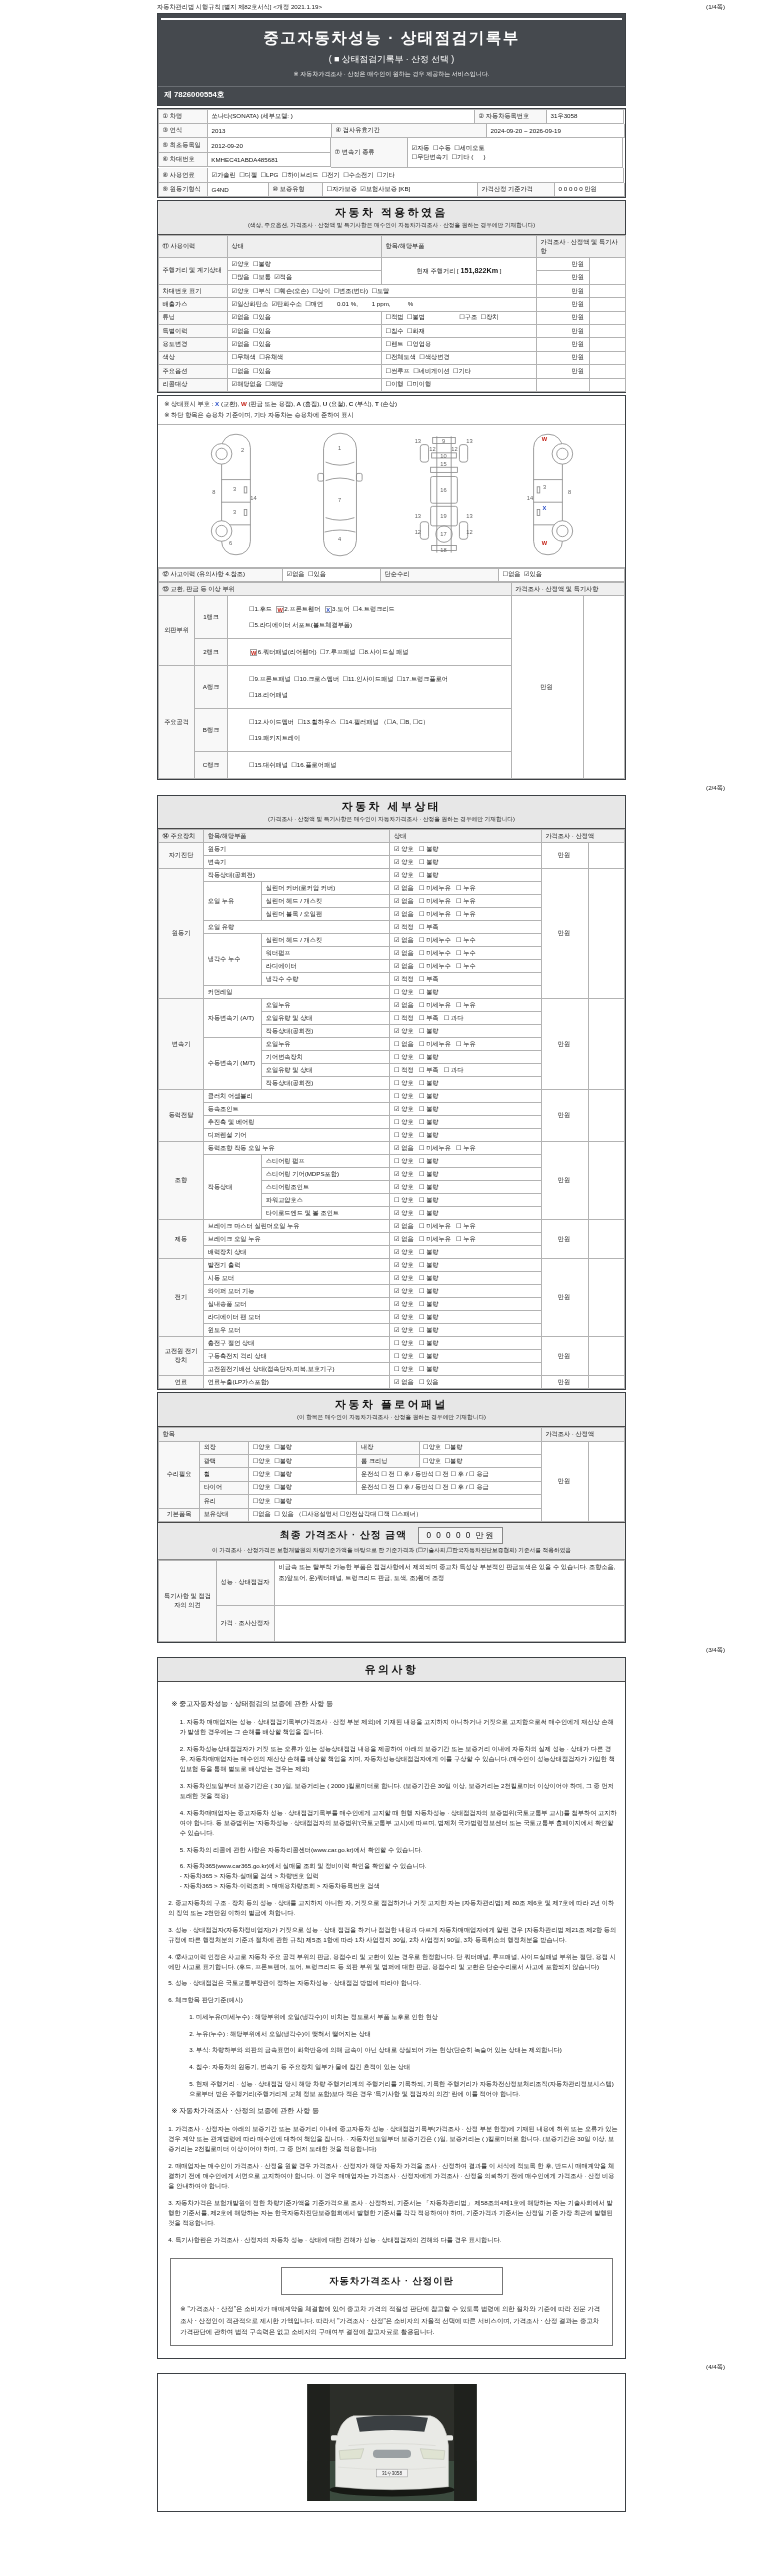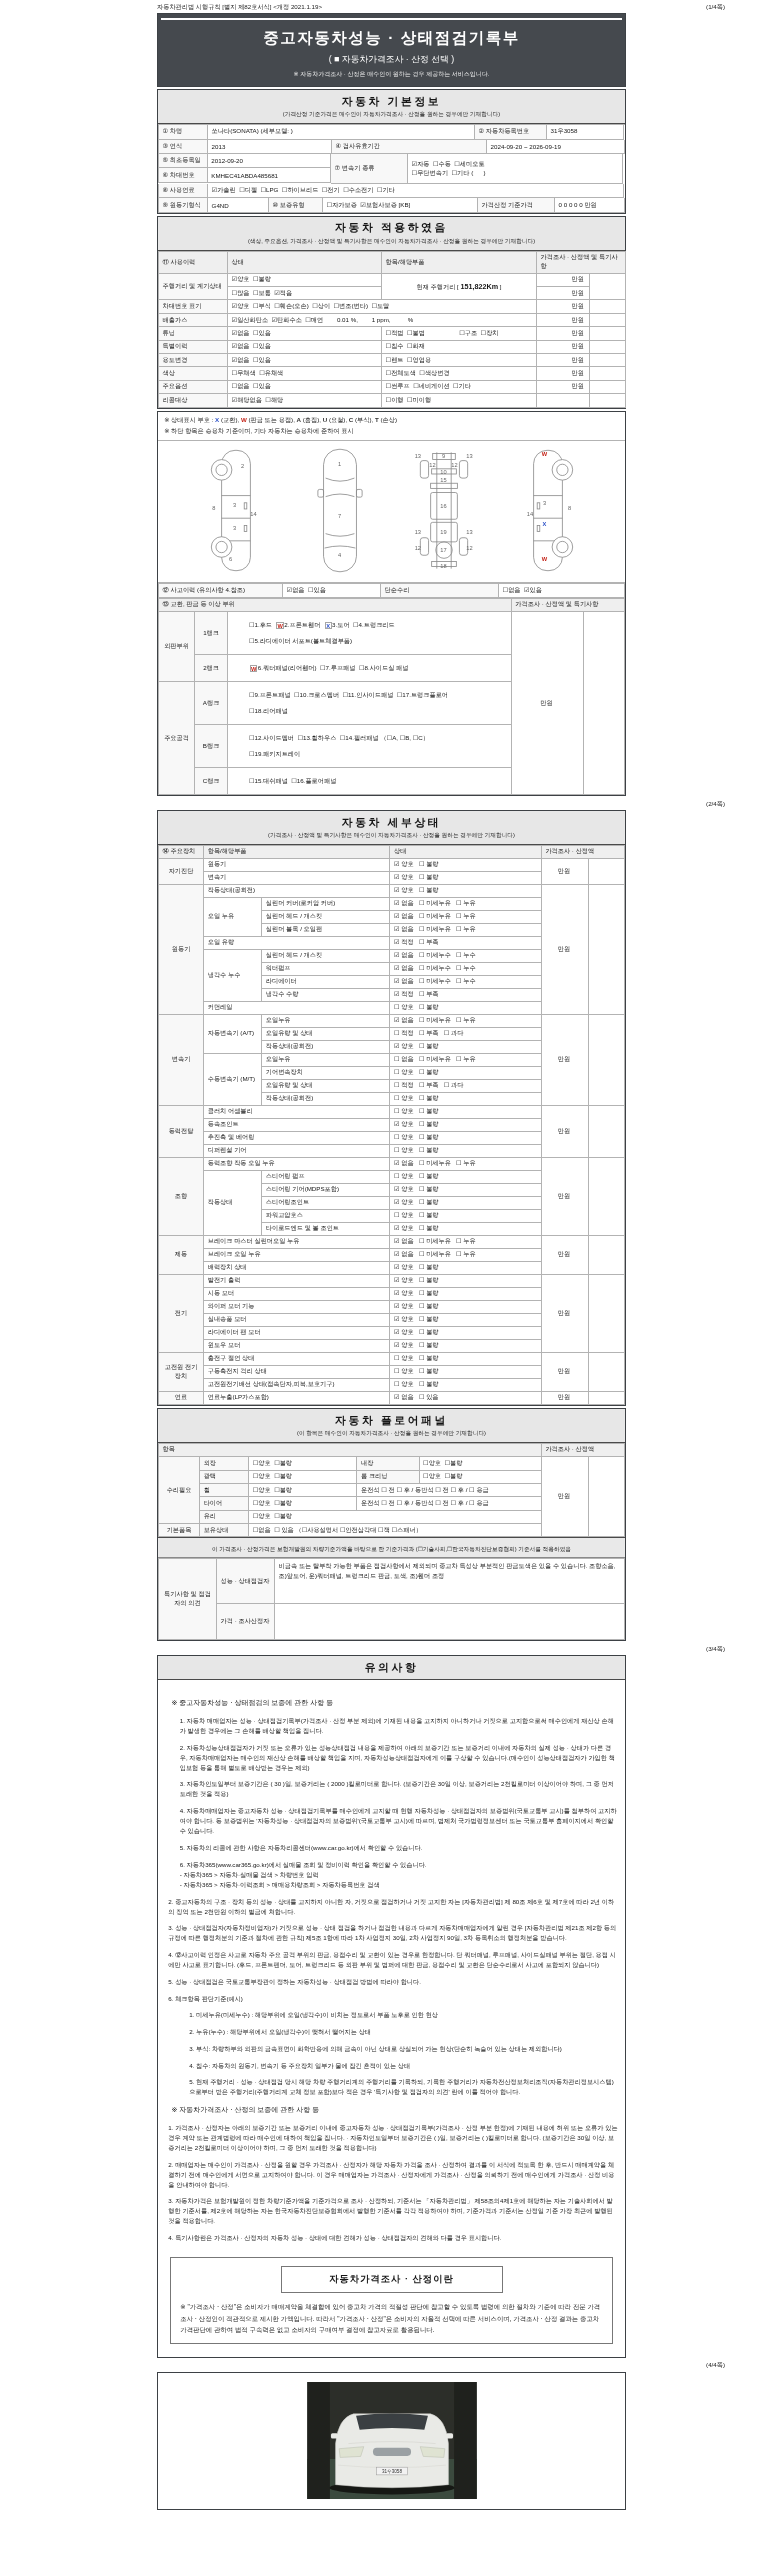--- a/index.html
+++ b/index.html
@@ -71,29 +71,26 @@
 <div class="meta">
   <span>자동차관리법 시행규칙 [별지 제82호서식] &lt;개정 2021.1.19&gt;</span>
   <span>(1/4쪽)</span>
 </div>
 
 <div class="sheet">
 
   <div class="box darkbox">
     <div class="whiterule"></div>
     <div class="dk-title">중고자동차성능 · 상태점검기록부</div>
-    <div class="dk-sub">( ■ 자동차가격조사 · 산정 선택 )</div>
+    <div class="dk-sub">( ■ 상태점검기록부 · 산정 선택 )</div>
     <div class="dk-note">※ 자동차가격조사 · 산정은 매수인이 원하는 경우 제공하는 서비스입니다.</div>
+    <div class="dk-docno">제 7826000554호</div>
   </div>
 
   <div class="box">
-    <div class="ghead">
-      <p class="t">자동차 기본정보</p>
-      <p class="n">(가격산정 기준가격은 매수인이 자동차가격조사 · 산정을 원하는 경우에만 기재합니다)</p>
-    </div>
     <div class="frow ftop">
       <div class="fc lbl" style="width:49px">① 차명</div>
       <div class="fc" style="width:267px">쏘나타(SONATA) (세부모델: )</div>
       <div class="fc lbl" style="width:72px">② 자동차등록번호</div>
       <div class="fc" style="width:77px">31우3058</div>
     </div>
     <div class="frow">
       <div class="fc lbl" style="width:49px">③ 연식</div>
       <div class="fc" style="width:124px">2013</div>
       <div class="fc lbl" style="width:155px">④ 검사유효기간</div>
@@ -682,20 +679,24 @@
       </tr>
       <tr>
         <td class="lbl ctr">기본품목</td>
         <td class="lbl">보유상태</td>
         <td class="st" colspan="3">☐없음  ☐ 있음 （☐사용설명서 ☐안전삼각대 ☐잭 ☐스패너）</td>
       </tr>
     </tbody>
       </table>
 
     <div class="finalband">
+      <div class="finalrow">
+        <span class="finallabel">최종 가격조사 · 산정 금액</span>
+        <span class="finalamt">0 0 0 0 0 만원</span>
+      </div>
       <div class="finalnote">이 가격조사 · 산정가격은 보험개발원의 차량기준가액을 바탕으로 한 기준가격과 (☐기술사회,☐한국자동차진단보증협회) 기준서를 적용하였음</div>
     </div>
 
     <table class="pt">
       <colgroup>
           <col style="width:58px">
           <col style="width:58px">
           <col style="width:350px">
         </colgroup>
       <tbody>

